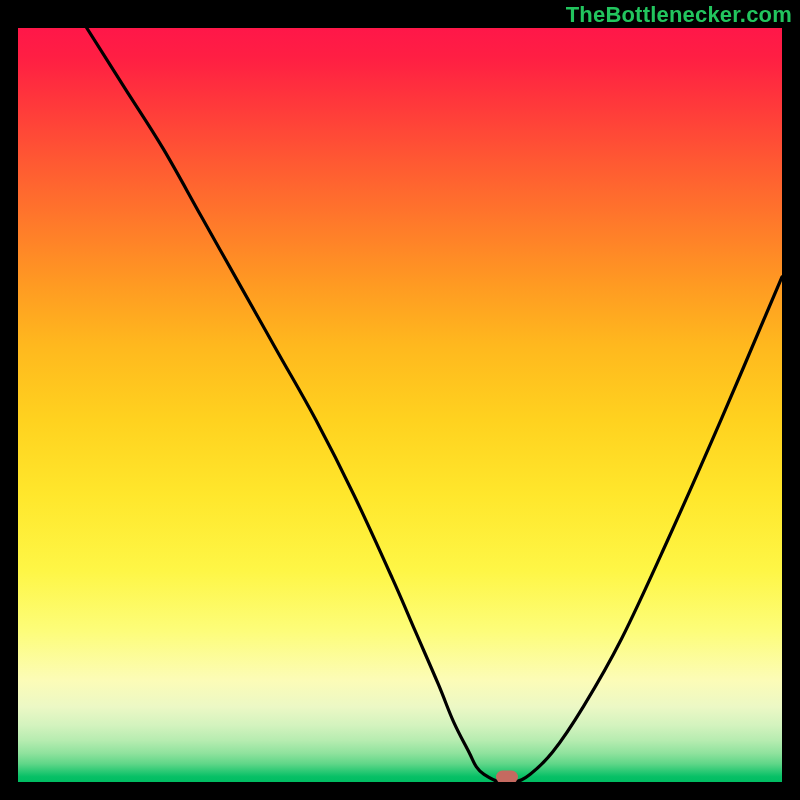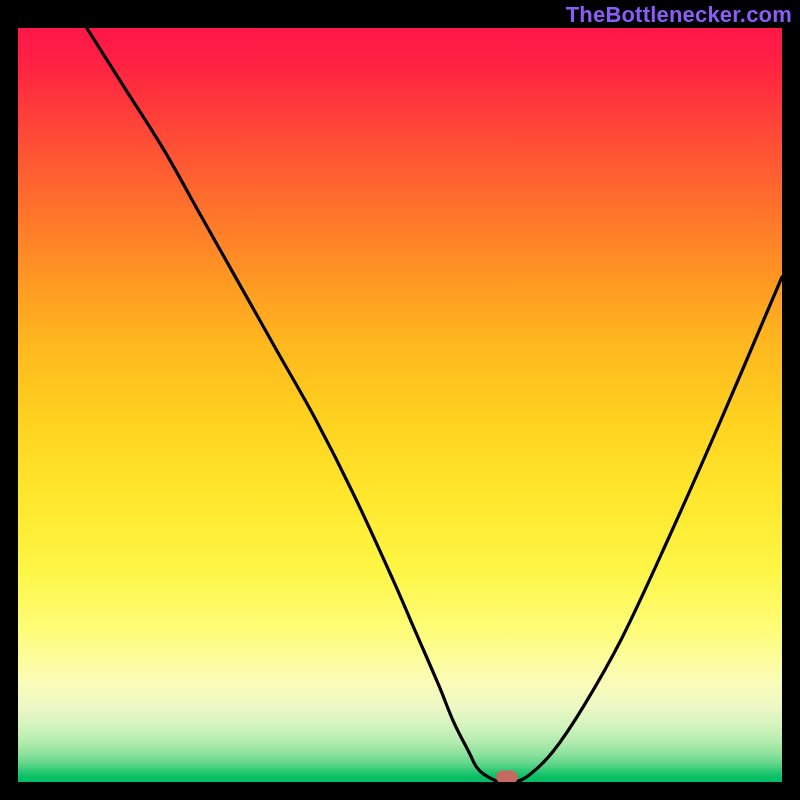--- a/index.html
+++ b/index.html
@@ -16,21 +16,21 @@
     left: 0;
     top: 0;
     width: 800px;
     height: 800px;
     background: #000;
   }
   .watermark {
     position: absolute;
     top: 2px;
     right: 8px;
-    color: #8b5cf6;
+    color: #22c55e;
     font-size: 22px;
     font-weight: 600;
     letter-spacing: 0.2px;
     z-index: 20;
   }
   .plot {
     position: absolute;
     left: 18px;
     top: 28px;
     width: 764px;

